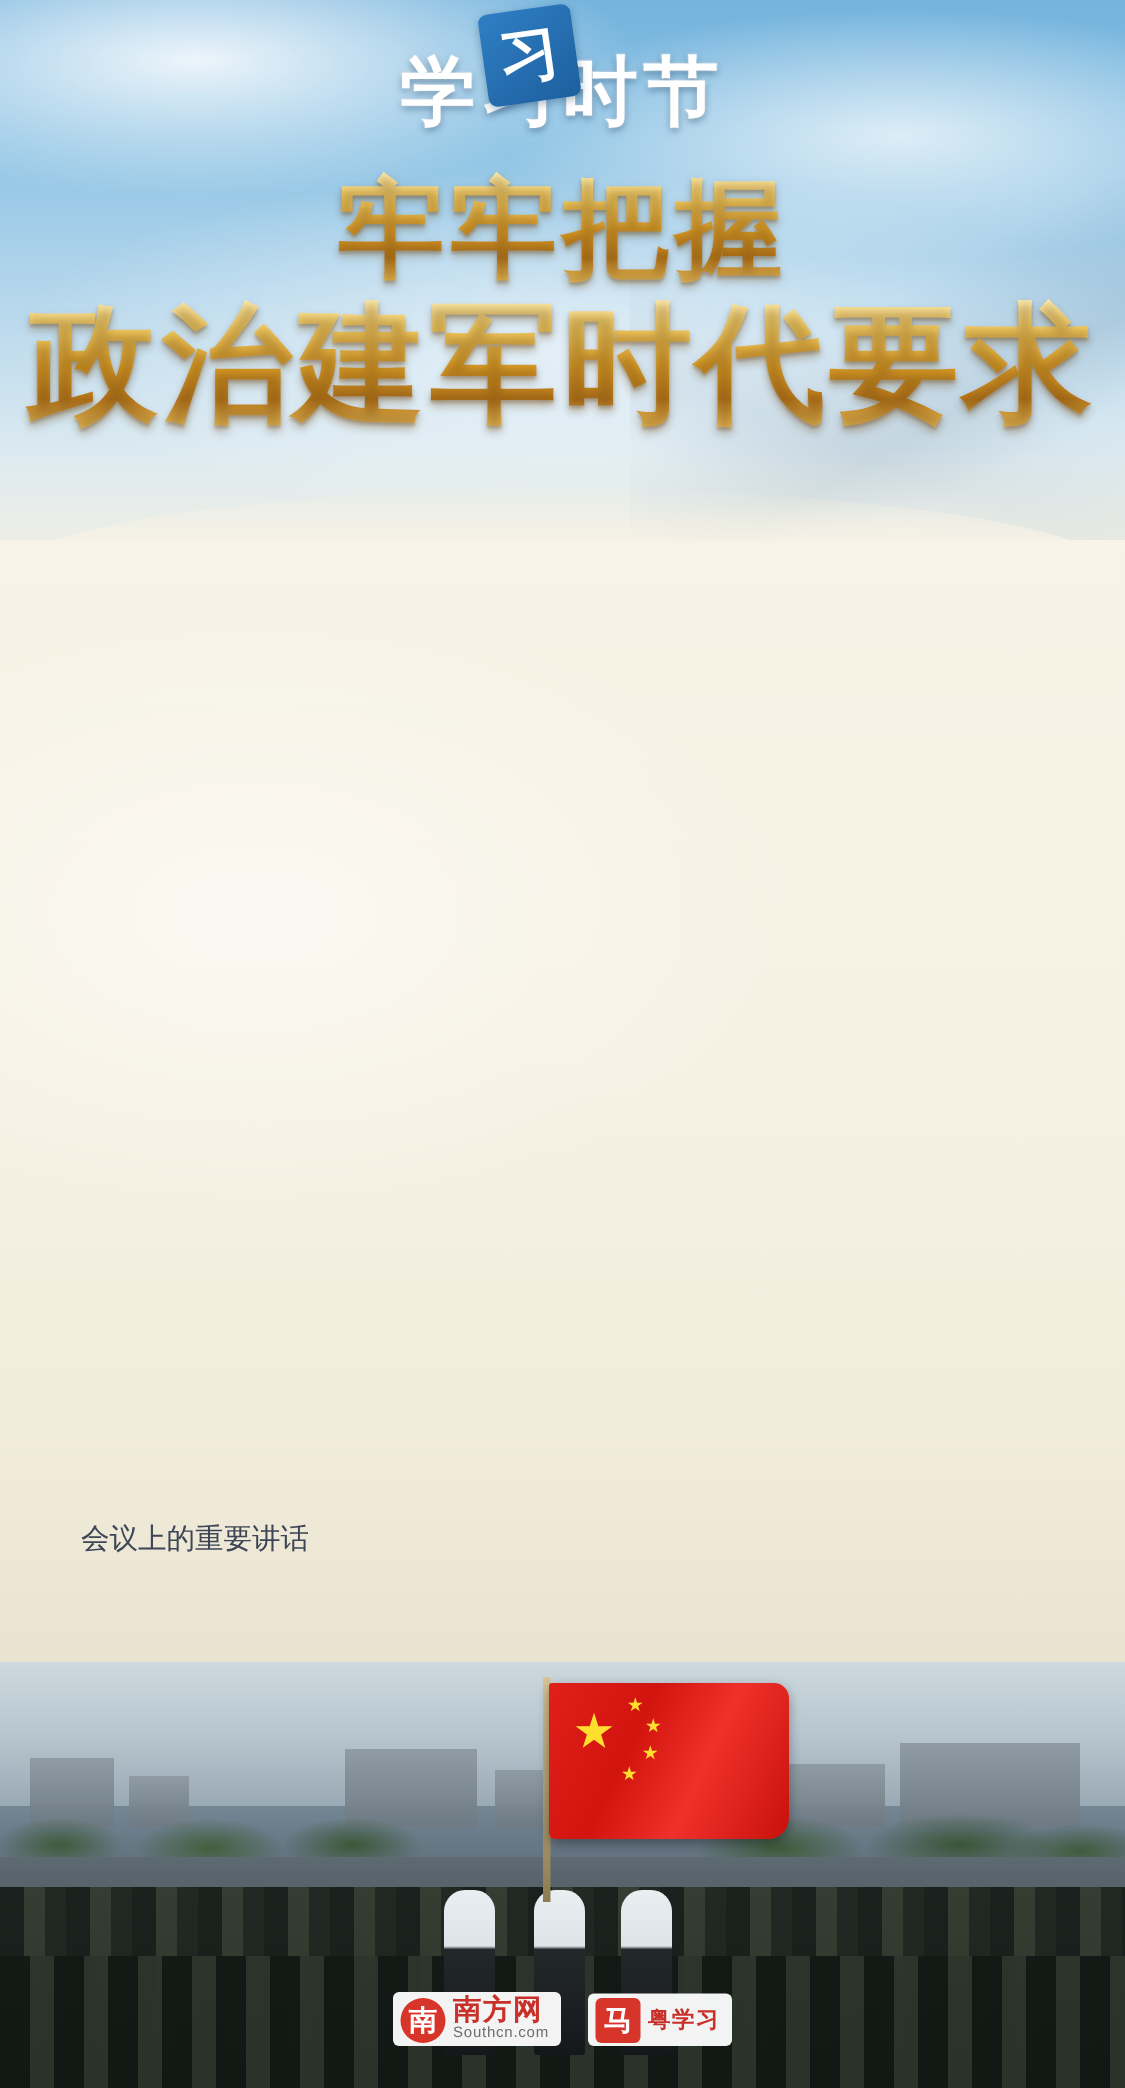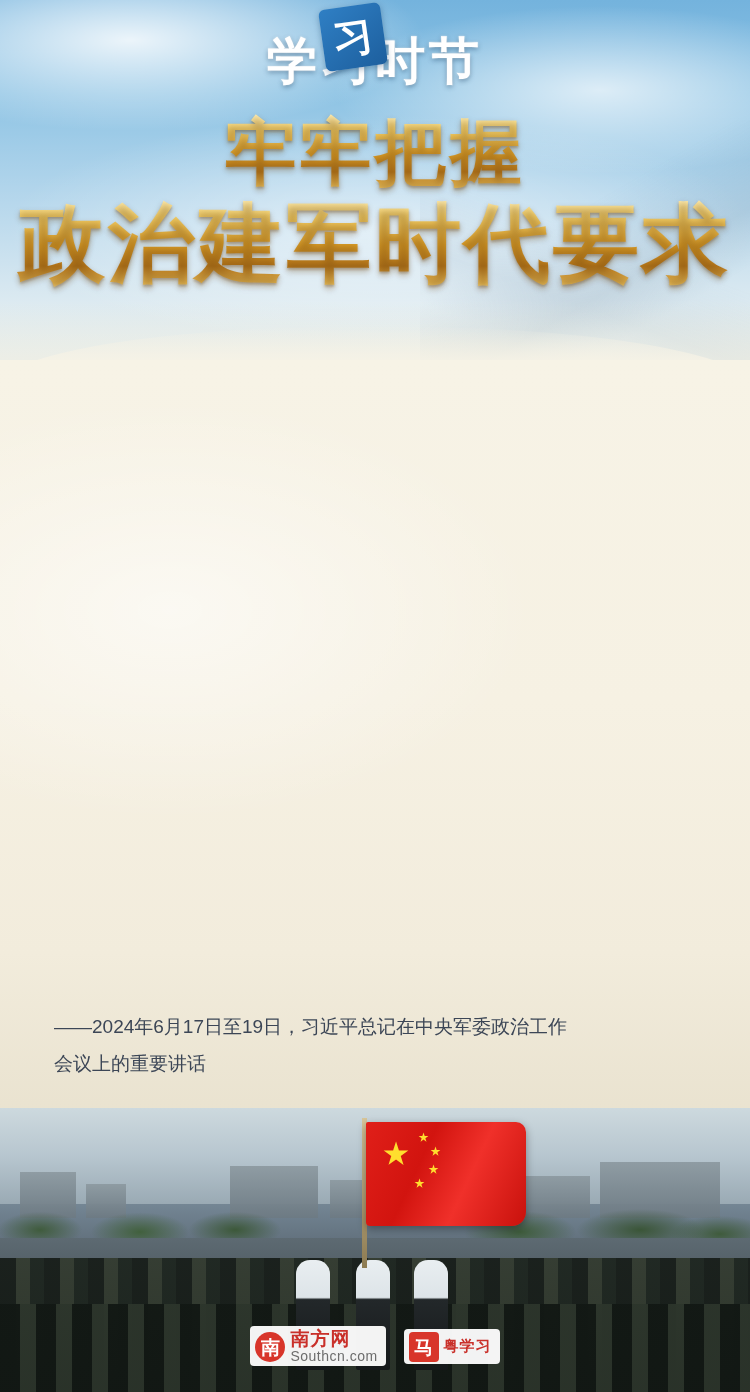--- a/index.html
+++ b/index.html
@@ -294,21 +294,21 @@
     line-height: 1.05;
   }
   .logo-southcn .cn {
     font-family: "DejaVu Serif", serif;
     font-size: 19px;
     font-weight: bold;
     color: #c9302a;
     letter-spacing: 1px;
   }
   .logo-southcn .en {
-    font-size: 14px;
+    font-size: 10px;
     color: #6d6d6d;
     letter-spacing: 0.5px;
   }
   .logo-yuexuexi {
     display: flex;
     align-items: center;
     gap: 5px;
     background: rgba(255,255,255,0.95);
     border-radius: 4px;
     padding: 3px 8px 2px 5px;
@@ -348,21 +348,20 @@
     <span>习</span>
   </div>
 
   <div class="title-wrap">
     <div class="title-line l1">牢牢把握</div>
     <div class="title-line l2">政治建军时代要求</div>
   </div>
 
   <div class="card">
     <div class="source">
-      <div>——2024年6月17日至19日，习近平总记在中央军委政治工作</div>
       <div>会议上的重要讲话</div>
     </div>
   </div>
 
   <div class="photo">
     <div class="photo-sky"></div>
     <div class="buildings">
       <div class="bld" style="left:20px; width:56px; height:46px;"></div>
       <div class="bld" style="left:86px; width:40px; height:34px;"></div>
       <div class="bld" style="left:230px; width:88px; height:52px;"></div>

